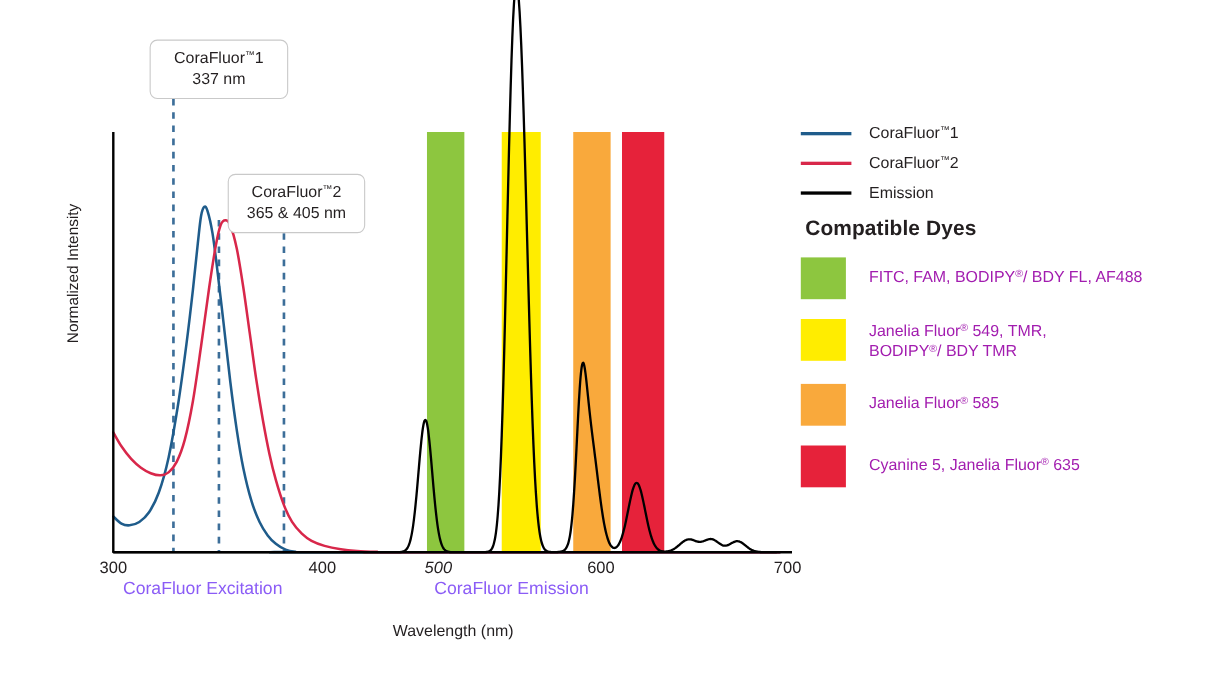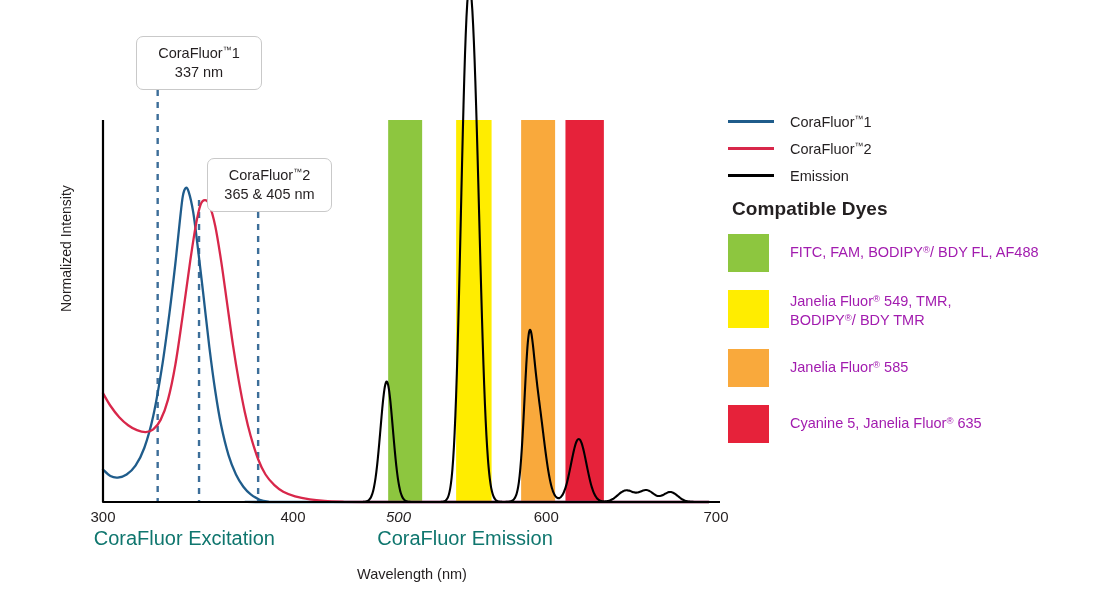--- a/index.html
+++ b/index.html
@@ -63,22 +63,22 @@
   .axis-tick {
     position: absolute;
     font-size: 15px;
     color: #231f20;
     transform: translateX(-50%);
     white-space: nowrap;
     text-align: right;
   }
   .axis-sub {
     position: absolute;
-    font-size: 20px;
-    color: #0f766e;
+    font-size: 16px;
+    color: #8b5cf6;
     transform: translateX(-50%);
     white-space: nowrap;
   }
   #x-axis-title {
     position: absolute;
     left: 412px;
     top: 566px;
     font-size: 14.5px;
     transform: translateX(-50%);
     white-space: nowrap;

